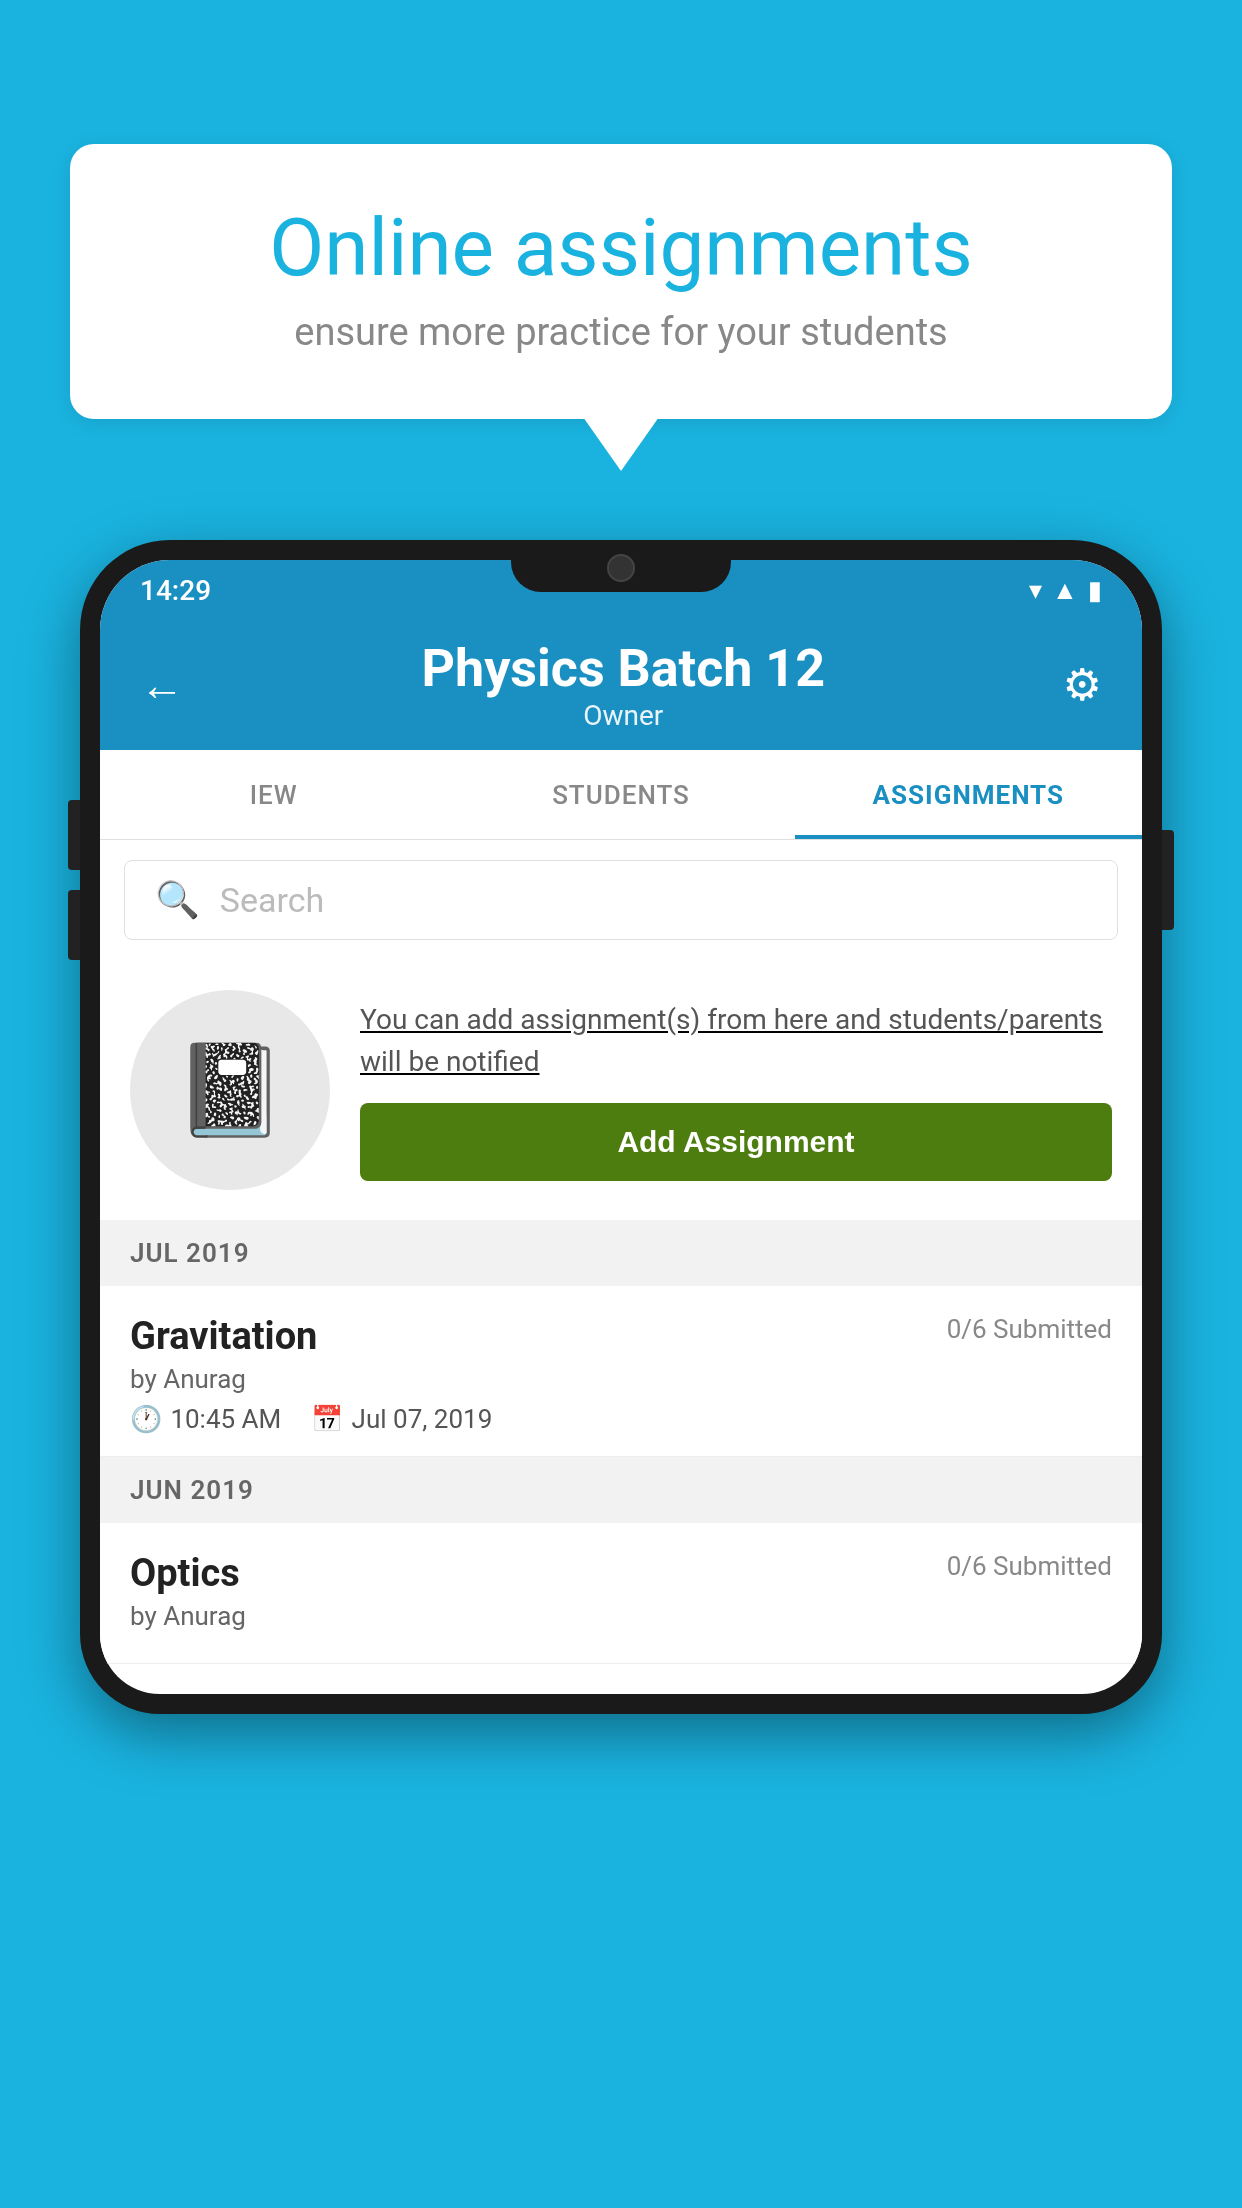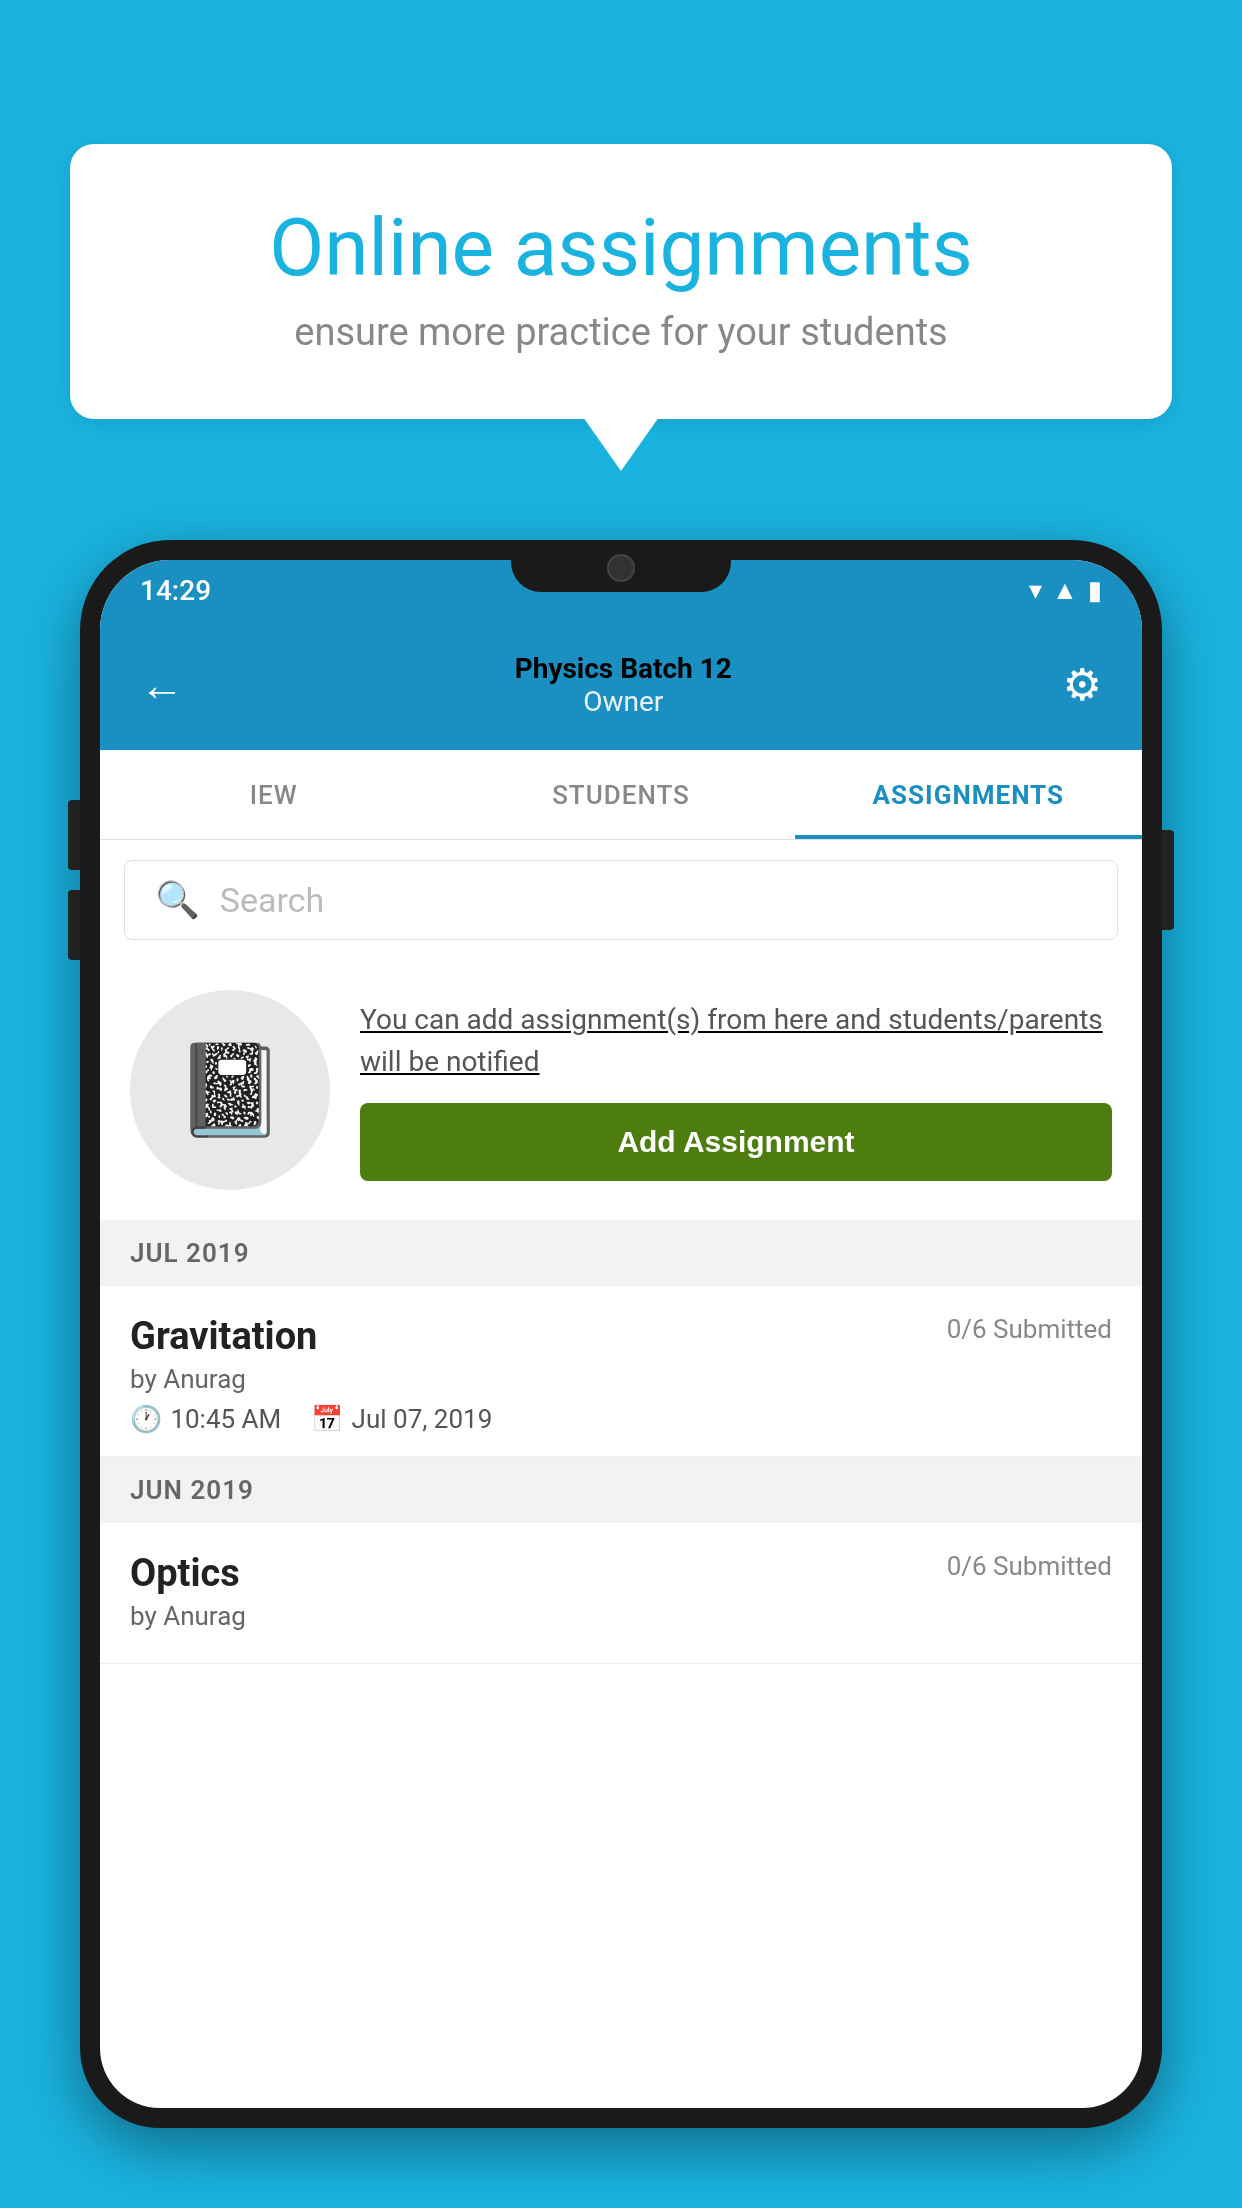--- a/index.html
+++ b/index.html
@@ -69,21 +69,21 @@
       left: 80px;
       right: 80px;
       bottom: 0;
     }
 
     .phone-outer {
       background: #1a1a1a;
       border-radius: 90px 90px 80px 80px;
       padding: 20px;
       width: 100%;
-      height: 1588px;
+      height: 1174px;
       position: relative;
       box-shadow: 0 20px 60px rgba(0,0,0,0.4);
     }
 
     
     .phone-notch {
       position: absolute;
       top: 0;
       left: 50%;
       transform: translateX(-50%);
@@ -186,22 +186,22 @@
       color: white;
       font-size: 44px;
       cursor: pointer;
     }
 
     .header-center {
       text-align: center;
     }
 
     .header-title {
-      color: #000000;
-      font-size: 28px;
+      color: #ffffff;
+      font-size: 52px;
       font-weight: 700;
     }
 
     .header-subtitle {
       color: rgba(255,255,255,0.9);
       font-size: 28px;
       font-weight: 400;
     }
 
     .header-gear {

